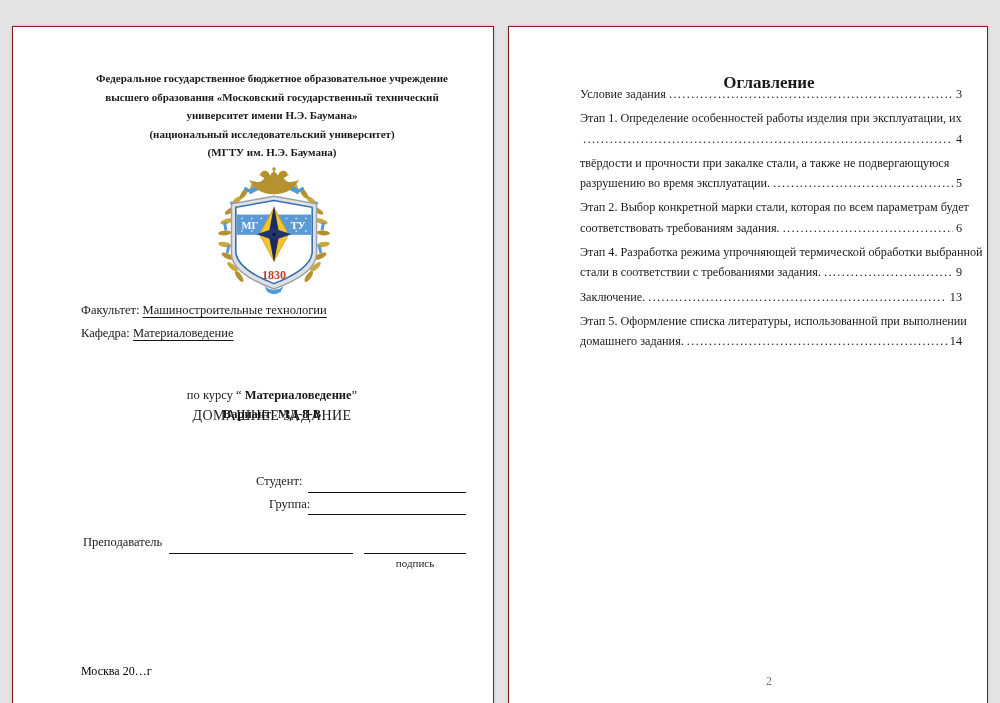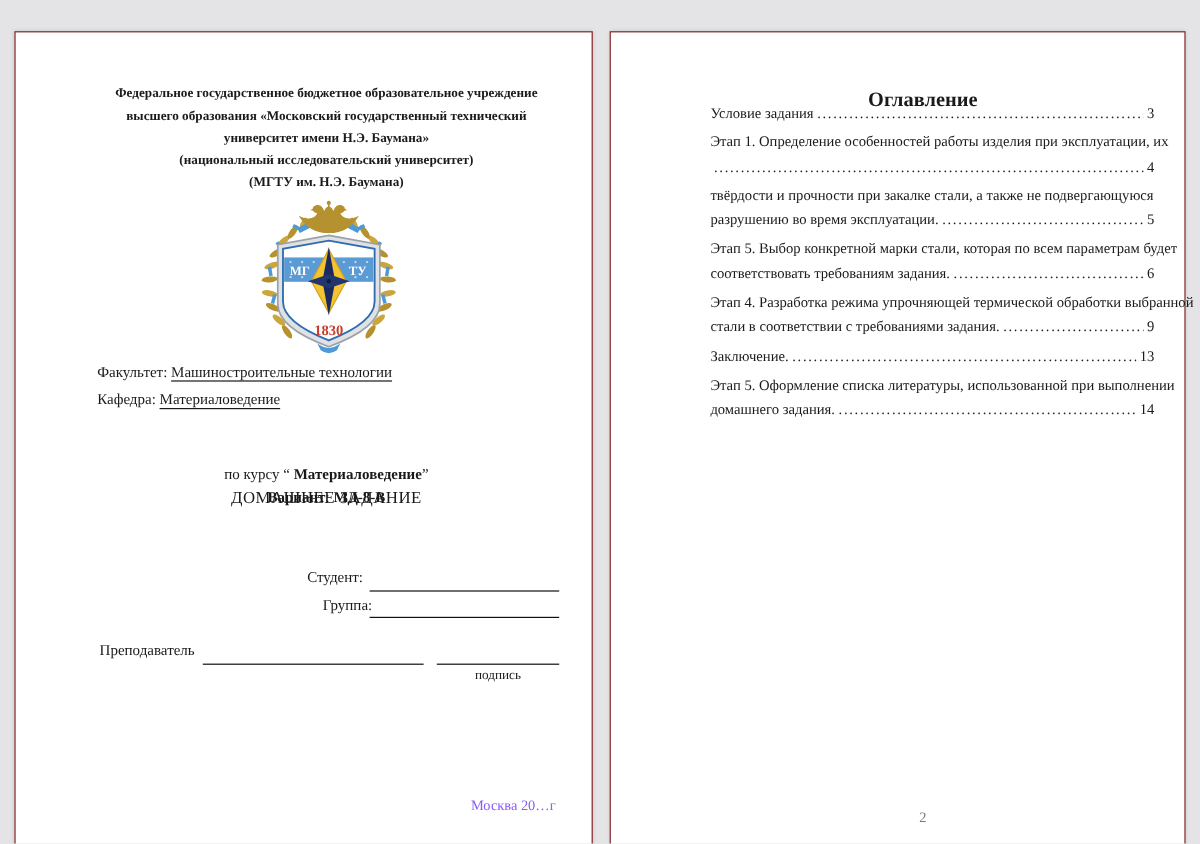--- a/index.html
+++ b/index.html
@@ -49,28 +49,28 @@
 
   .uline { position:absolute; border-bottom:1.4px solid #111; height:20px; }
   .ul-student { left:295px; top:445px; width:158px; }
   .ul-group   { left:295px; top:467px; width:158px; }
   .ul-teacher { left:156px; top:506px; width:184px; }
   .ul-sign    { left:351px; top:506px; width:102px; }
   .sig-caption { position:absolute; left:351px; top:530px; width:102px;
                  text-align:center; font-size:11px; }
 
   .title-footer { position:absolute; left:68px; top:637px; width:382px;
-                  text-align:right; font-size:12px; color:#8b5cf6; }
+                  text-align:left; font-size:12px; color:#000000; }
 
   
   .toc-title { position:absolute; top:46px; left:67px; width:386px;
                text-align:center; font-weight:bold; font-size:17px; }
   .toc-list { position:absolute; top:57px; left:67px; width:386px;
               font-size:12.2px; }
-  .toc-entry { margin:0 0 4px 16px; line-height:20.3px; }
+  .toc-entry { margin:0 0 4px 4px; line-height:20.3px; }
   .toc-line { white-space:nowrap; }
   .toc-lastline { display:flex; align-items:baseline; }
   .toc-lastline .t { white-space:nowrap; flex:0 0 auto; }
   .leader { flex:1 1 auto; overflow:hidden; white-space:nowrap; margin:0 3px; }
   .leader::after {
     content:"........................................................................................................................................................................";
     letter-spacing:1.4px;
   }
   .pg { flex:0 0 auto; }
   .page-number { position:absolute; top:647px; left:67px; width:386px;
@@ -214,21 +214,21 @@
       </div>
       <div class="toc-entry">
         <div class="toc-line">твёрдости и прочности при закалке стали, а также не подвергающуюся</div>
         <div class="toc-lastline">
           <span class="t">разрушению во время эксплуатации. </span>
           <span class="leader"></span>
           <span class="pg">5</span>
         </div>
       </div>
       <div class="toc-entry">
-        <div class="toc-line">Этап 5. Выбор конкретной марки стали, которая по всем параметрам будет</div>
+        <div class="toc-line">Этап 2. Выбор конкретной марки стали, которая по всем параметрам будет</div>
         <div class="toc-lastline">
           <span class="t">соответствовать требованиям задания. </span>
           <span class="leader"></span>
           <span class="pg">6</span>
         </div>
       </div>
       <div class="toc-entry">
         <div class="toc-line">Этап 4. Разработка режима упрочняющей термической обработки выбранной</div>
         <div class="toc-lastline">
           <span class="t">стали в соответствии с требованиями задания. </span>

